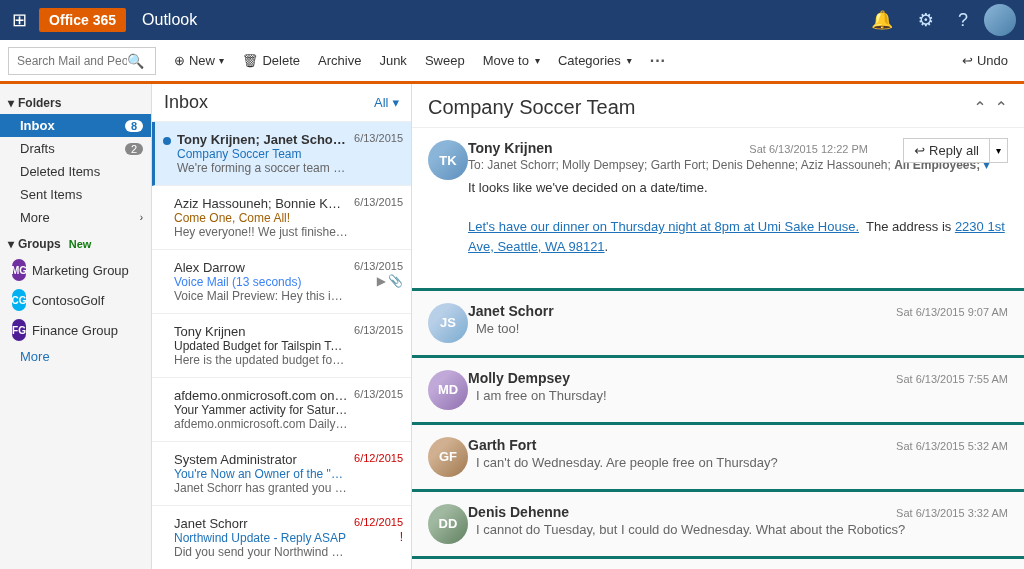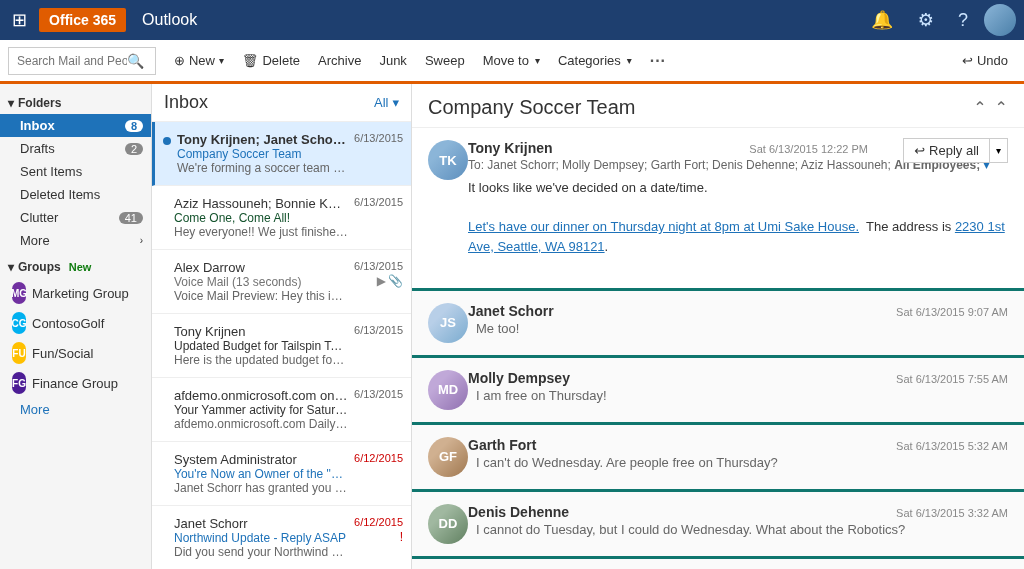--- a/index.html
+++ b/index.html
@@ -178,51 +178,43 @@
     </div>
     <div class="sidebar-item active">
       <span>Inbox</span>
       <span class="badge">8</span>
     </div>
     <div class="sidebar-item">
       <span>Drafts</span>
       <span class="badge gray">2</span>
     </div>
     <div class="sidebar-item">
+      <span>Deleted Items</span>
+    </div>
+    <div class="sidebar-item">
       <span>Sent Items</span>
-    </div>
-    <div class="sidebar-item">
-      <span>Deleted Items</span>
-    </div>
-    <div class="sidebar-item">
-      <span>Clutter</span>
-      <span class="badge gray">41</span>
     </div>
     <div class="sidebar-item" style="color:#333; display:flex; align-items:center;">
       <span>More</span>
       <span style="margin-left:auto; font-size:10px;">›</span>
     </div>
 
     <div class="groups-section">
       <div class="sidebar-section-header">
         <span>▾</span>
         <span>Groups</span>
         <span class="new-badge">New</span>
       </div>
       <div class="group-item">
         <div class="group-icon" style="background:#7030a0;">MG</div>
         <span>Marketing Group</span>
       </div>
       <div class="group-item">
         <div class="group-icon" style="background:#00b0f0;">CG</div>
         <span>ContosoGolf</span>
-      </div>
-      <div class="group-item">
-        <div class="group-icon" style="background:#ffc000;">FU</div>
-        <span>Fun/Social</span>
       </div>
       <div class="group-item">
         <div class="group-icon" style="background:#4c1d95;">FG</div>
         <span>Finance Group</span>
       </div>
       <div class="sidebar-more">More</div>
     </div>
   </div>
 
   <div class="email-list">
@@ -243,33 +235,33 @@
       </div>
       <div class="email-meta">
         <span class="email-date">6/13/2015</span>
       </div>
     </div>
 
     <div class="email-item">
       <div class="read-spacer"></div>
       <div class="email-content">
         <div class="email-sender">Aziz Hassouneh; Bonnie Kearney; D...</div>
-        <div class="email-subject" style="color:#14532d;">Come One, Come All!</div>
+        <div class="email-subject" style="color:#a16207;">Come One, Come All!</div>
         <div class="email-preview">Hey everyone!! We just finished moving into our new house la...</div>
       </div>
       <div class="email-meta">
         <span class="email-date">6/13/2015</span>
       </div>
     </div>
 
     <div class="email-item">
       <div class="read-spacer"></div>
       <div class="email-content">
         <div class="email-sender">Alex Darrow</div>
-        <div class="email-subject" style="color:#737373;">Voice Mail (13 seconds)</div>
+        <div class="email-subject" style="color:#3b82f6;">Voice Mail (13 seconds)</div>
         <div class="email-preview">Voice Mail Preview: Hey this is Alex I'm calling about the proje...</div>
       </div>
       <div class="email-meta">
         <span class="email-date">6/13/2015</span>
         <div class="email-icons">
           <span>▶</span>
           <span>📎</span>
         </div>
       </div>
     </div>

